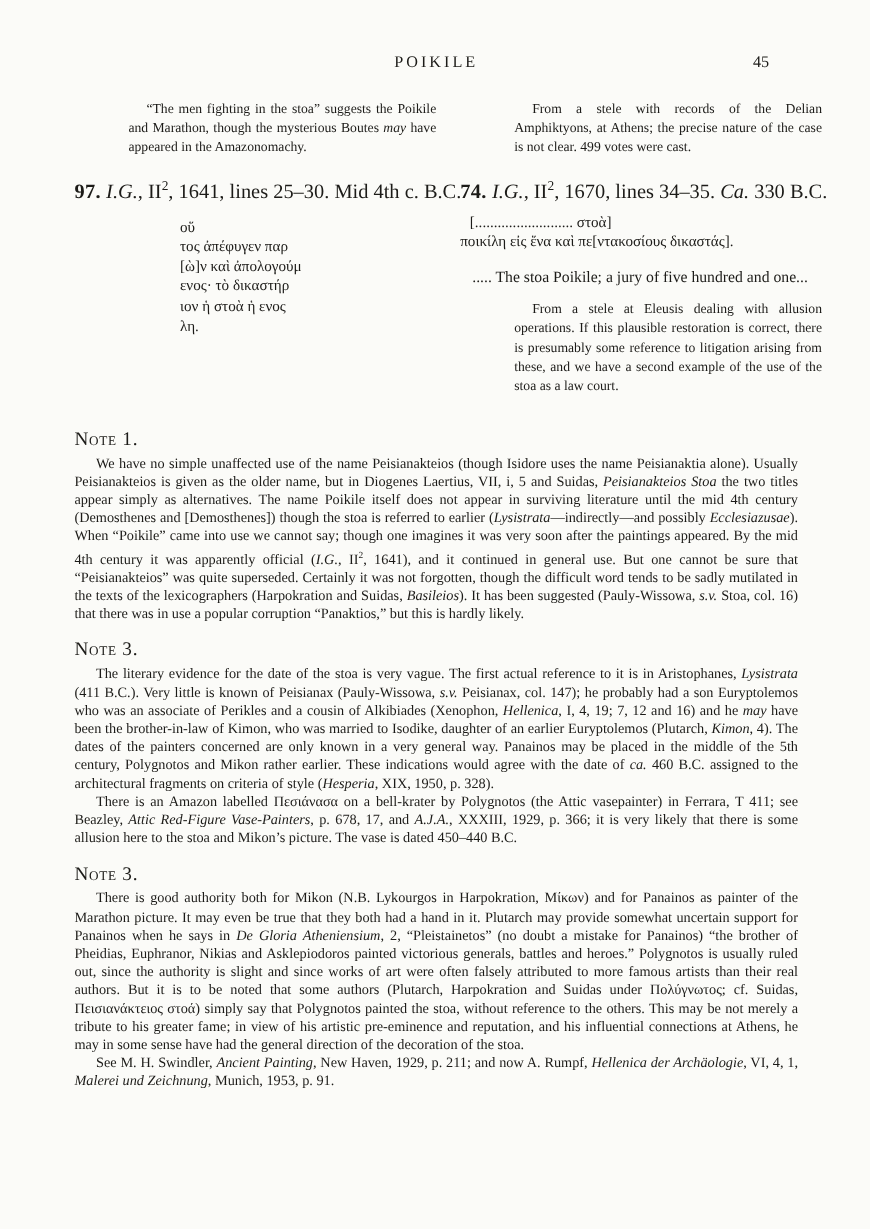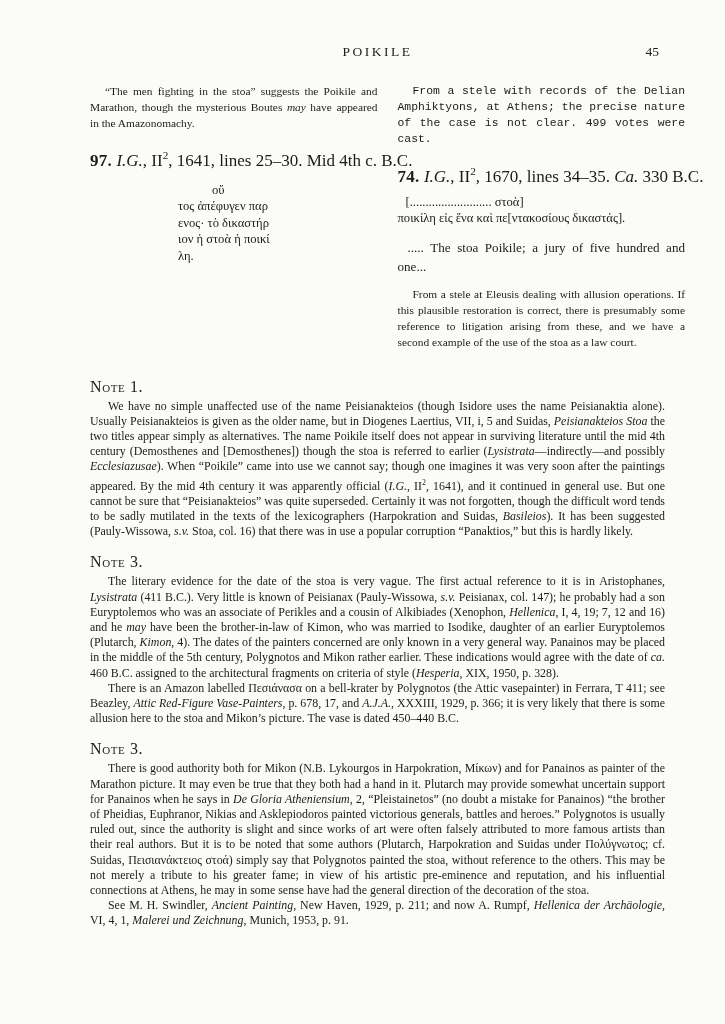--- a/index.html
+++ b/index.html
@@ -6,50 +6,50 @@
   body {
     width: 725px; height: 1024px;
     background: #fbfbf8;
     color: #1c1b18;
     font-family: "Liberation Serif", "DejaVu Serif", serif;
     overflow: hidden;
   }
   .page {
     box-sizing: border-box;
     width: 725px; height: 836px;
-    padding: 44px 60px 20px 90px;
+    padding: 44px 60px 20px 62px;
   }
   
   .page-header { position: relative; height: 18px; margin-bottom: 22px; }
   .running-title {
     text-align: center; font-size: 13.5px; letter-spacing: 2.5px;
   }
-  .page-number { position: absolute; right: 6px; top: 0; font-size: 13.5px; }
+  .page-number { position: absolute; right: 24px; top: 0; font-size: 13.5px; }
 
   
   .two-col { display: flex; gap: 20px; }
   .col { width: 50%; }
 
   .small-text { font-size: 11.4px; line-height: 1.4; text-align: justify; }
   .main-text  { font-size: 13.1px; line-height: 1.45; text-align: justify; }
-  .indent { text-indent: 15px; }
+  .indent { text-indent: 15px; margin-left: 45px; }
   p { margin: 0; }
 
   .entry-heading { font-size: 17px; margin-top: 17px; white-space: nowrap; }
   .entry-heading b { letter-spacing: 0.3px; }
 
   .greek-block { font-size: 12.6px; line-height: 1.32; margin-top: 11px; }
   .greek-97 { margin-left: 88px; }
-  .greek-97 .greek-line:first-child { margin-left: 34px; }
+  .greek-97 .greek-line:first-child { }
   .greek-98 { margin-top: 7px; }
   .greek-98 .greek-line:first-child { margin-left: 8px; }
 
   .translation-97 { margin-top: 13px; }
   .translation-98 { margin-top: 12px; text-indent: 10px; }
-  .case-note { margin-top: 0; font-family: Liberation Mono, monospace; }
+  .case-note { margin-top: 0; }
   .commentary-98 { margin-top: 10px; }
 
   
   .notes { margin-top: 27px; }
   .note-label {
     font-variant: small-caps; font-size: 16px; letter-spacing: 0.6px;
     margin-top: 14px; margin-bottom: 3px;
   }
   .note p {
     font-size: 11.9px; line-height: 15.2px;
@@ -70,22 +70,23 @@
   <div class="two-col">
 
     <div class="col">
       <p class="small-text indent">“The men fighting in the stoa” suggests the Poikile and Marathon, though the mysterious Boutes <i>may</i> have appeared in the Amazonomachy.</p>
 
       <p class="entry-heading"><b>97.</b> <i>I.G.</i>, II<sup>2</sup>, 1641, lines 25–30. Mid 4th c. B.C.</p>
 
       <div class="greek-block greek-97">
         <div class="greek-line">οὕ</div>
         <div class="greek-line">τος ἀπέφυγεν παρ</div>
+        <div class="greek-line">[ὼ]ν καὶ ἀπολογούμ</div>
         <div class="greek-line">ενος· τὸ δικαστήρ</div>
-        <div class="greek-line">ιον ἡ στοὰ ἡ ποικί</div>
+        <div class="greek-line">ιον ἡ στοὰ ἡ ενος</div>
         <div class="greek-line">λη.</div>
       </div>
 
     </div>
 
     <div class="col">
       <p class="small-text indent case-note">From a stele with records of the Delian Amphiktyons, at Athens; the precise nature of the case is not clear. 499 votes were cast.</p>
 
       <p class="entry-heading"><b>74.</b> <i>I.G.</i>, II<sup>2</sup>, 1670, lines 34–35. <i>Ca.</i> 330 B.C.</p>
 

